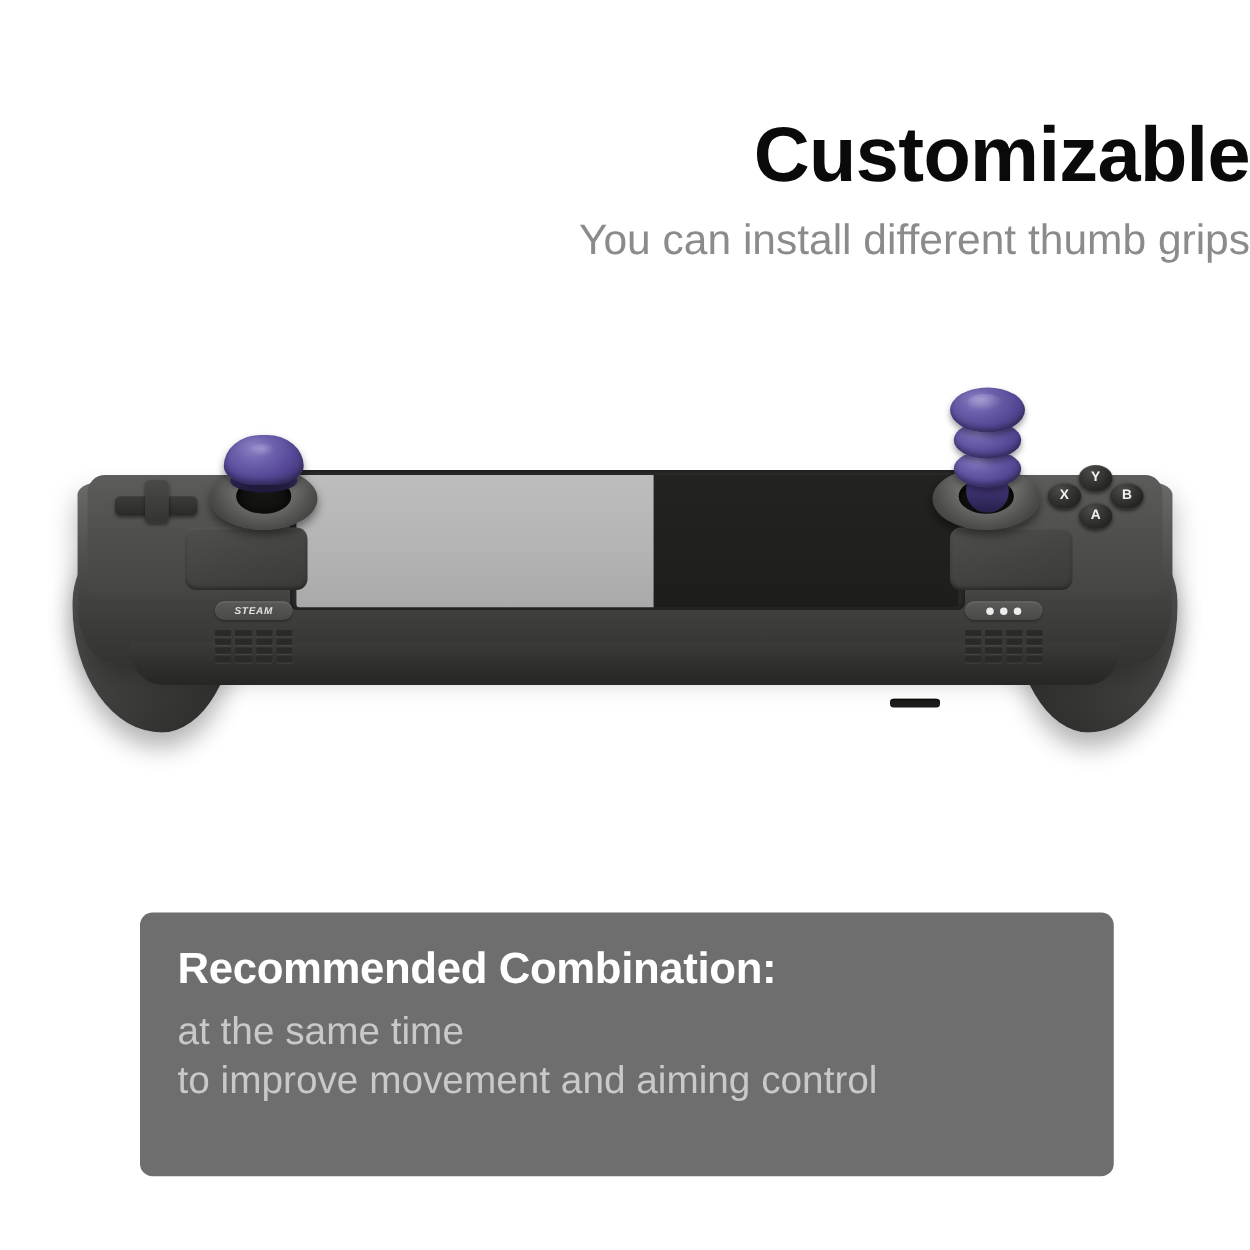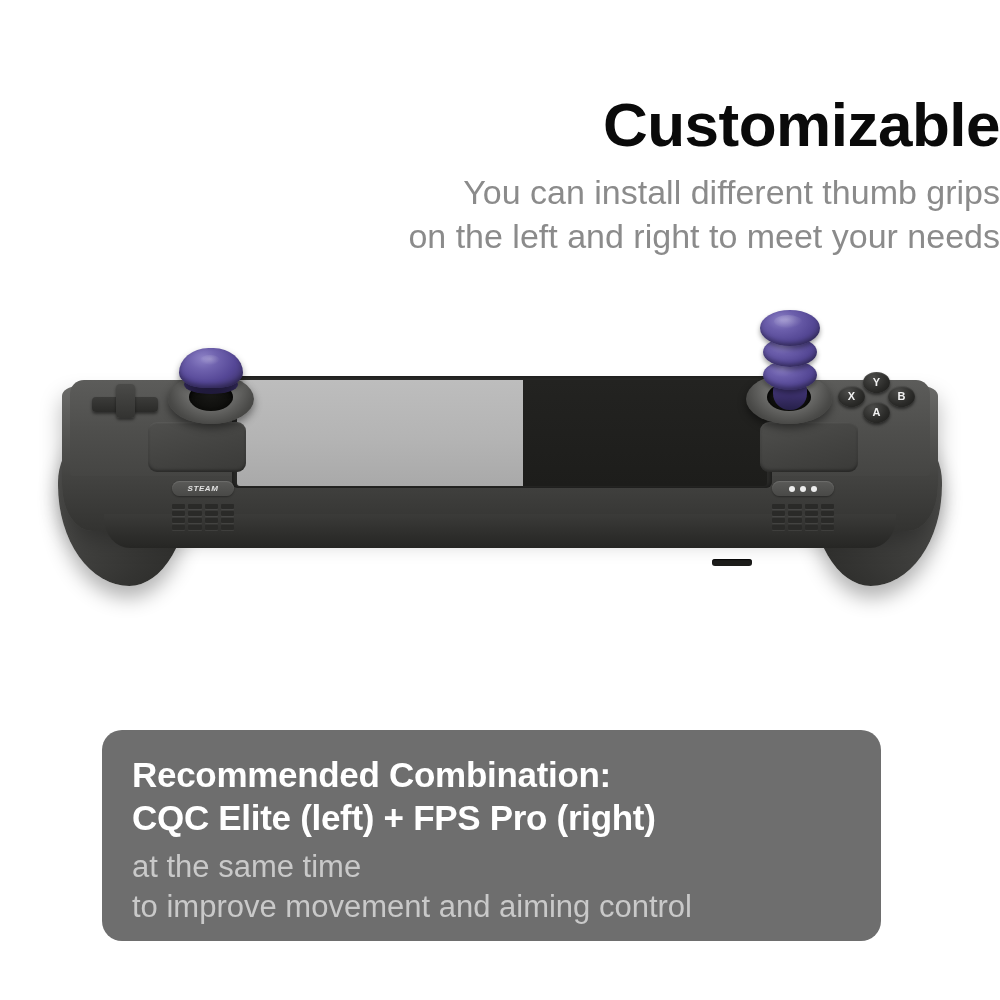--- a/index.html
+++ b/index.html
@@ -375,26 +375,26 @@
     position: absolute;
     left: 14px; top: 5px;
     width: 28px; height: 13px;
     border-radius: 50%;
     background: radial-gradient(ellipse at 45% 35%, rgba(255,255,255,0.26), rgba(255,255,255,0) 75%);
   }
 
   
   #callout {
     position: absolute;
-    left: 102px;
+    left: 112px;
     top: 730px;
     width: 779px;
     height: 211px;
     background: #6e6e6e;
-    border-radius: 20px;
+    border-radius: 10px;
     padding: 24px 30px 0 30px;
   }
   #callout .strong {
     color: #ffffff;
     font-weight: bold;
     font-size: 35px;
     line-height: 1.22;
     letter-spacing: -0.3px;
   }
   #callout .soft {
@@ -408,21 +408,20 @@
 </style>
 </head>
 <body>
 
 <div id="page">
 
   <div id="header">
     <div id="headline">Customizable</div>
     <div id="subhead">
       <span class="ln">You can install different thumb grips</span>
-      <span class="ln">on the left and right to meet your needs</span>
     </div>
   </div>
 
   <div id="device-stage">
 
     <div class="grip-left"></div>
     <div class="grip-right"></div>
 
     <div class="chassis"></div>
     <div class="deck"></div>
@@ -521,21 +520,20 @@
         <i></i>
         <i></i>
     </div>
 
     <div class="vent-slot"></div>
   </div>
 
   <div id="callout">
     <div class="strong">
       <span class="ln">Recommended Combination:</span>
-      <span class="ln">CQC Elite (left) + FPS Pro (right)</span>
     </div>
     <div class="soft">
       <span class="ln">at the same time</span>
       <span class="ln">to improve movement and aiming control</span>
     </div>
   </div>
 
 </div>
 
 </body></html>

